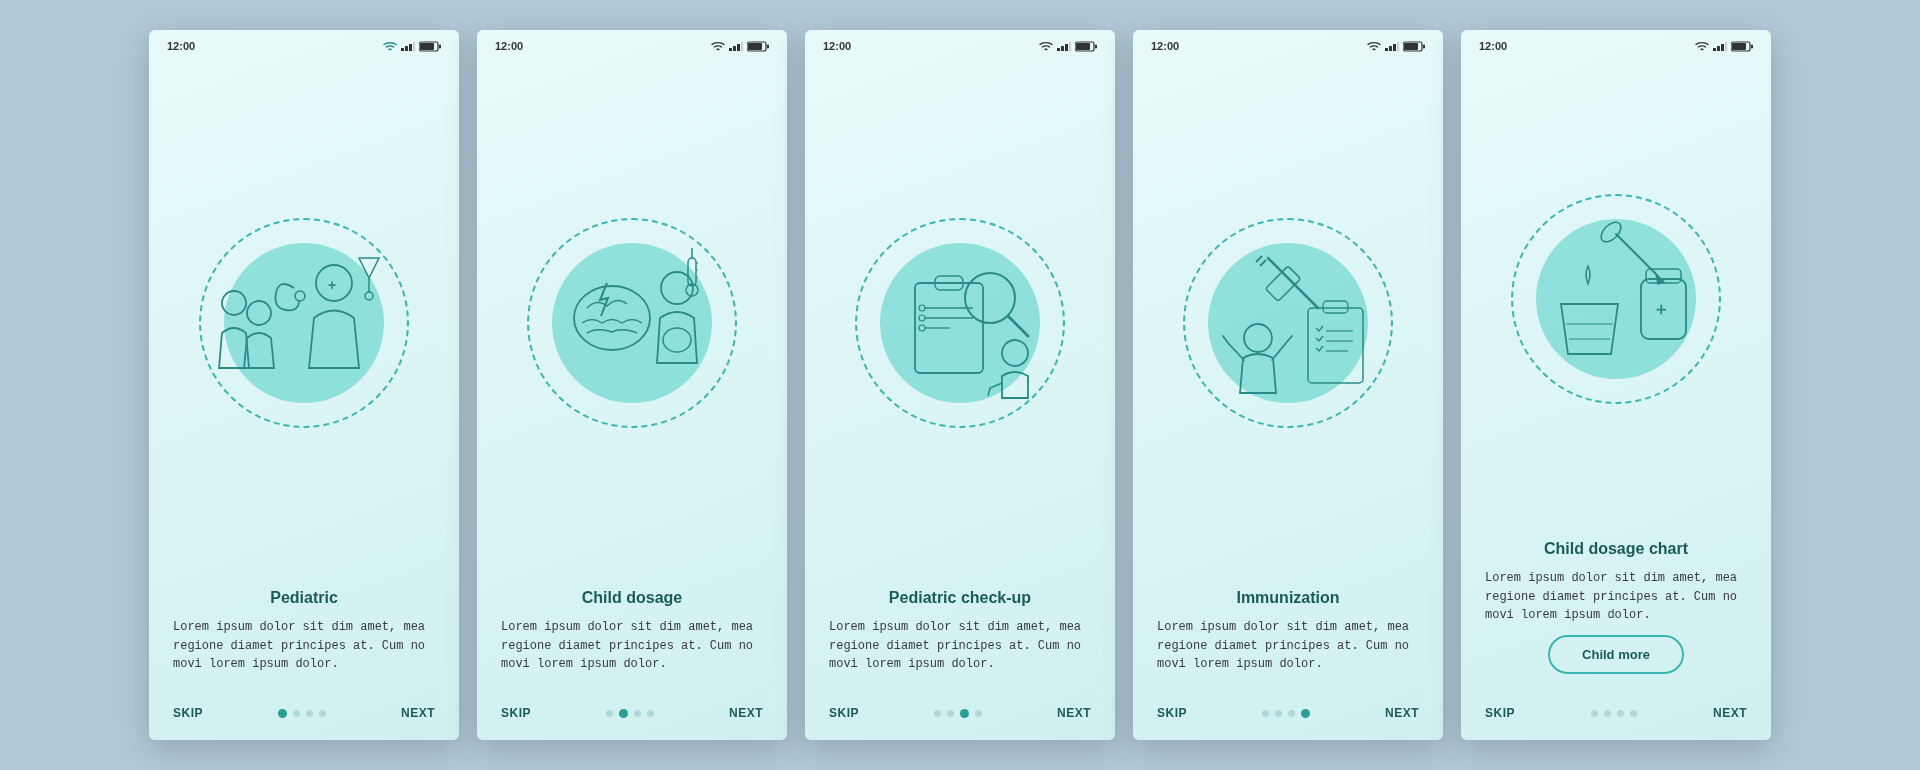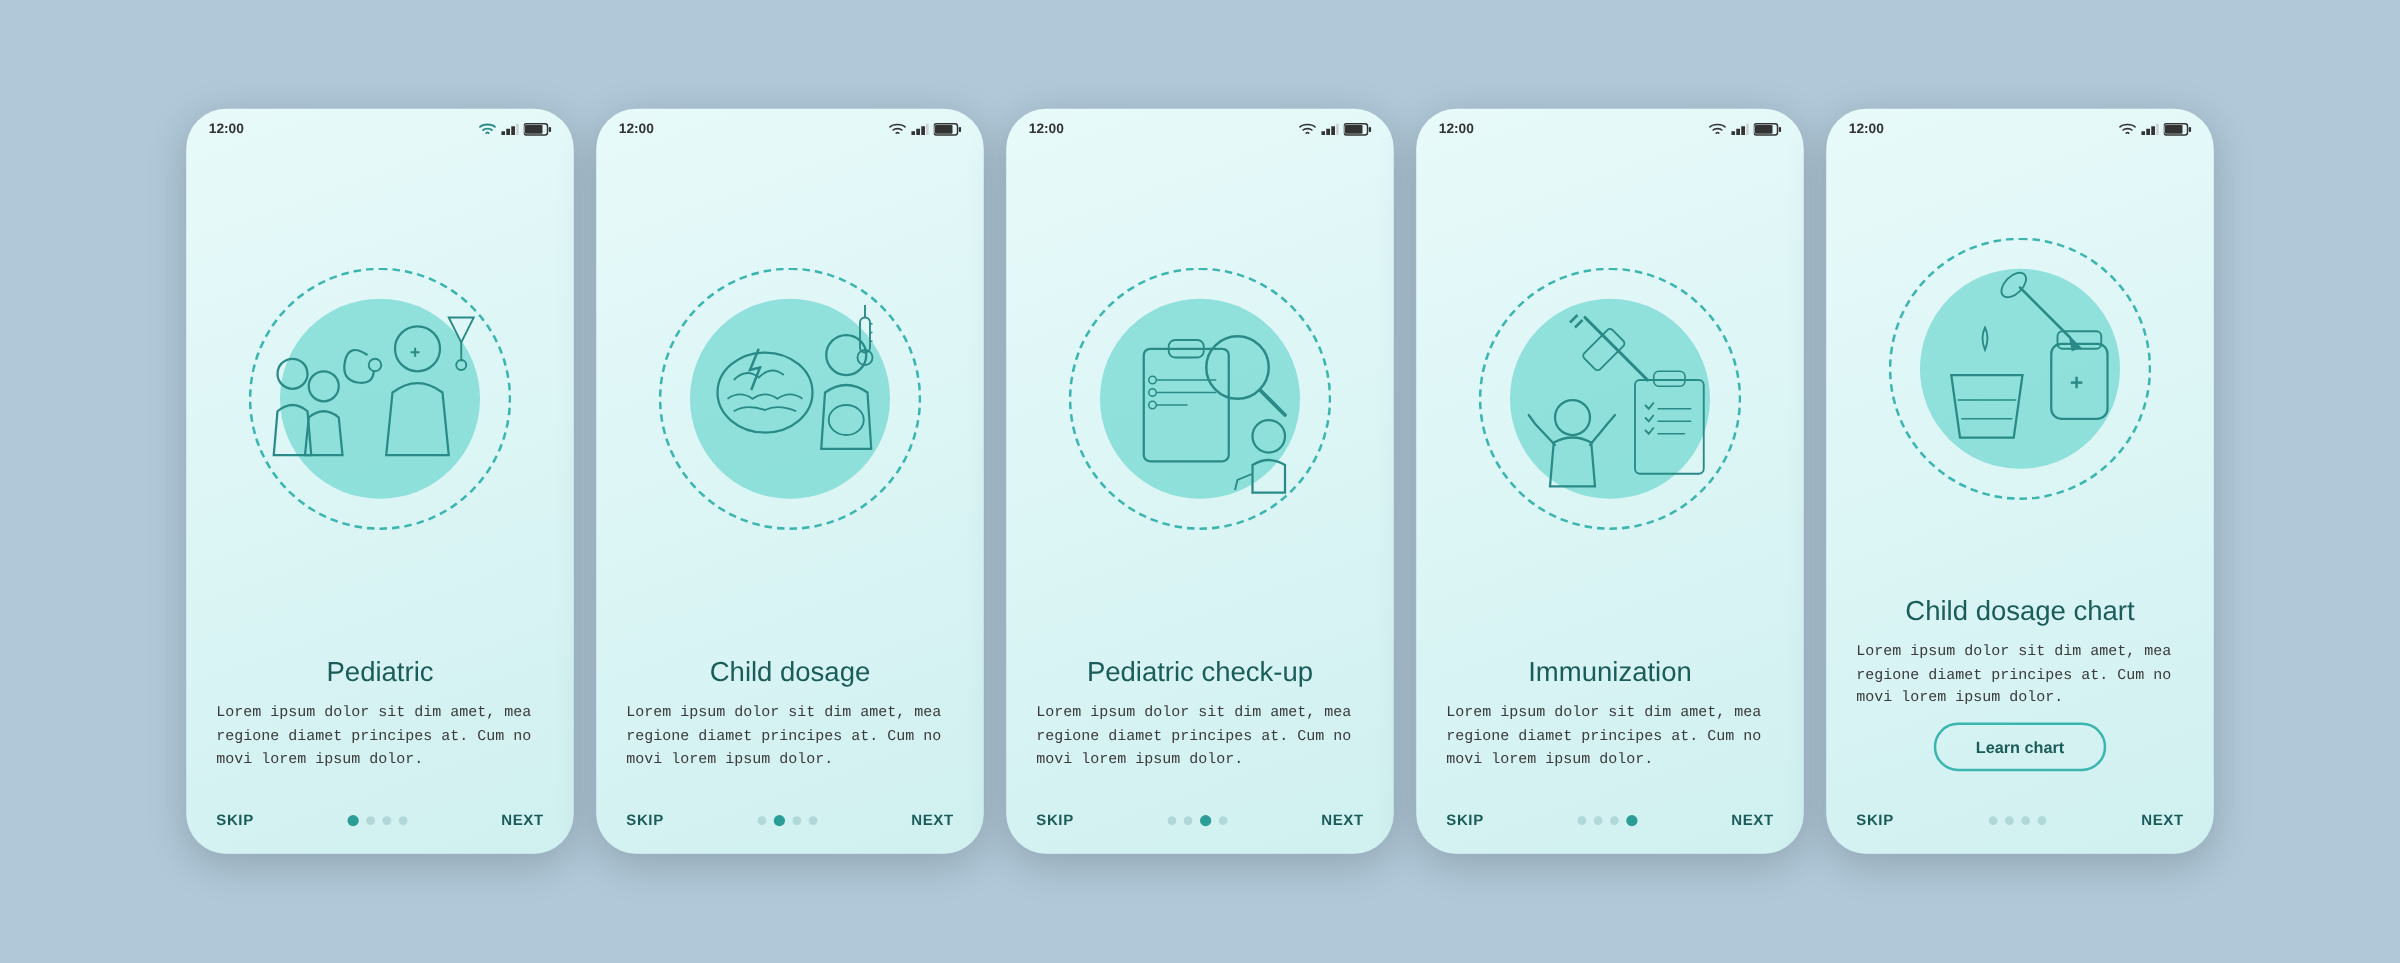--- a/index.html
+++ b/index.html
@@ -17,23 +17,23 @@
 
     .screens-container {
       display: flex;
       gap: 18px;
       align-items: center;
       justify-content: center;
     }
 
     .phone-screen {
       width: 310px;
-      height: 596px;
+      height: 710px;
       background: linear-gradient(160deg, #e8fafa 0%, #d0f0f0 100%);
-      border-radius: 32px;
+      border-radius: 6px;
       box-shadow: 0 8px 32px rgba(0,0,0,0.18);
       display: flex;
       flex-direction: column;
       overflow: hidden;
       position: relative;
       justify-content: flex-end;
     }
 
     
     .status-bar {
@@ -93,22 +93,22 @@
       position: relative;
       z-index: 2;
     }
 
     
     .content-area {
       padding: 0 24px 12px 24px;
     }
 
     .screen-title {
-      font-size: 22px;
-      font-weight: 400;
+      font-size: 16px;
+      font-weight: 700;
       color: #1a5c5a;
       text-align: center;
       margin-bottom: 10px;
       line-height: 1.25;
     }
 
     .screen-body {
       font-size: 12px;
       color: #3a3a3a;
       line-height: 1.55;
@@ -472,21 +472,21 @@
         <path d="M50 120 L97 120" stroke="#2a8a87" stroke-width="1.2"></path>
         <path d="M53 135 L94 135" stroke="#2a8a87" stroke-width="1.2"></path>
 
         <path d="M72 80 Q68 70 72 62 Q76 70 72 80 Z" stroke="#2a8a87" stroke-width="1.5" fill="none"></path>
       </svg>
     </div>
 
     <div class="content-area">
       <div class="screen-title">Child dosage chart</div>
       <div class="screen-body">Lorem ipsum dolor sit dim amet, mea regione diamet principes at. Cum no movi lorem ipsum dolor.</div>
-      <button class="learn-more-btn">Learn chart</button>
+      <button class="learn-more-btn">Child more</button>
     </div>
 
     <div class="bottom-nav">
       <span class="nav-skip">SKIP</span>
       <div class="nav-dots">
         <div class="dot"></div>
         <div class="dot"></div>
         <div class="dot"></div>
         <div class="dot"></div>
       </div>

